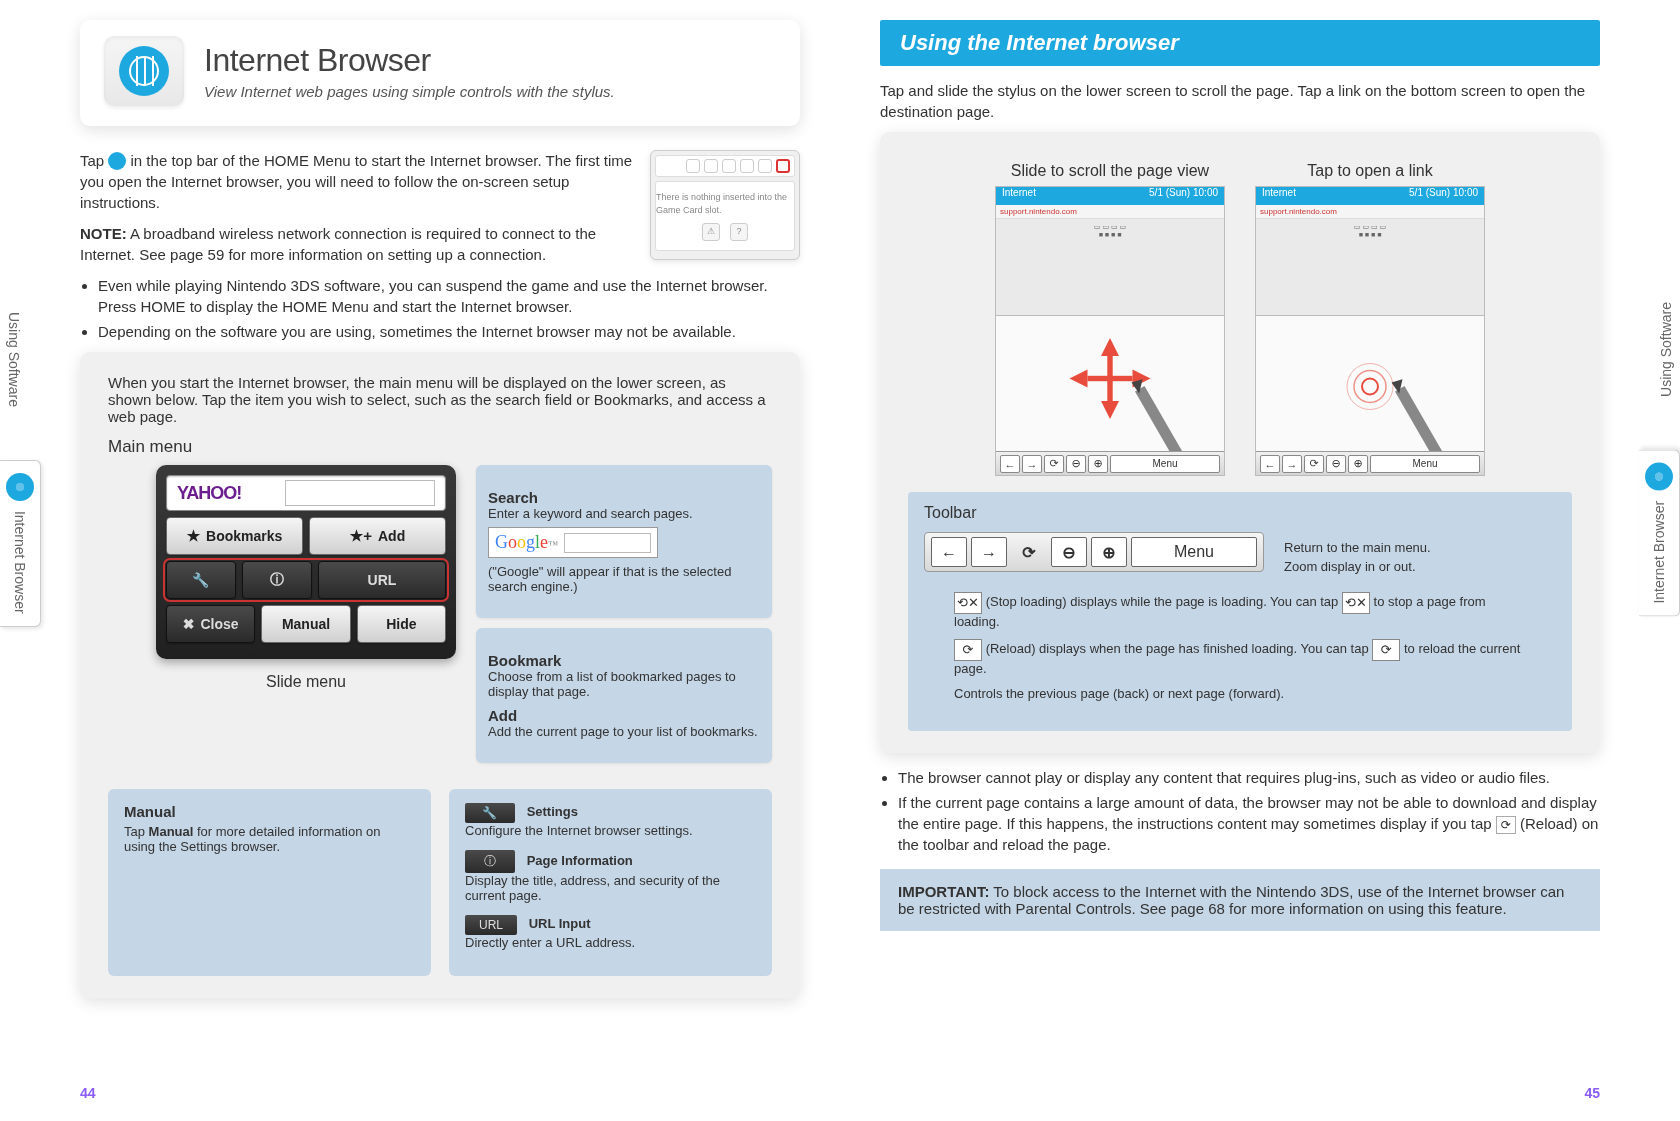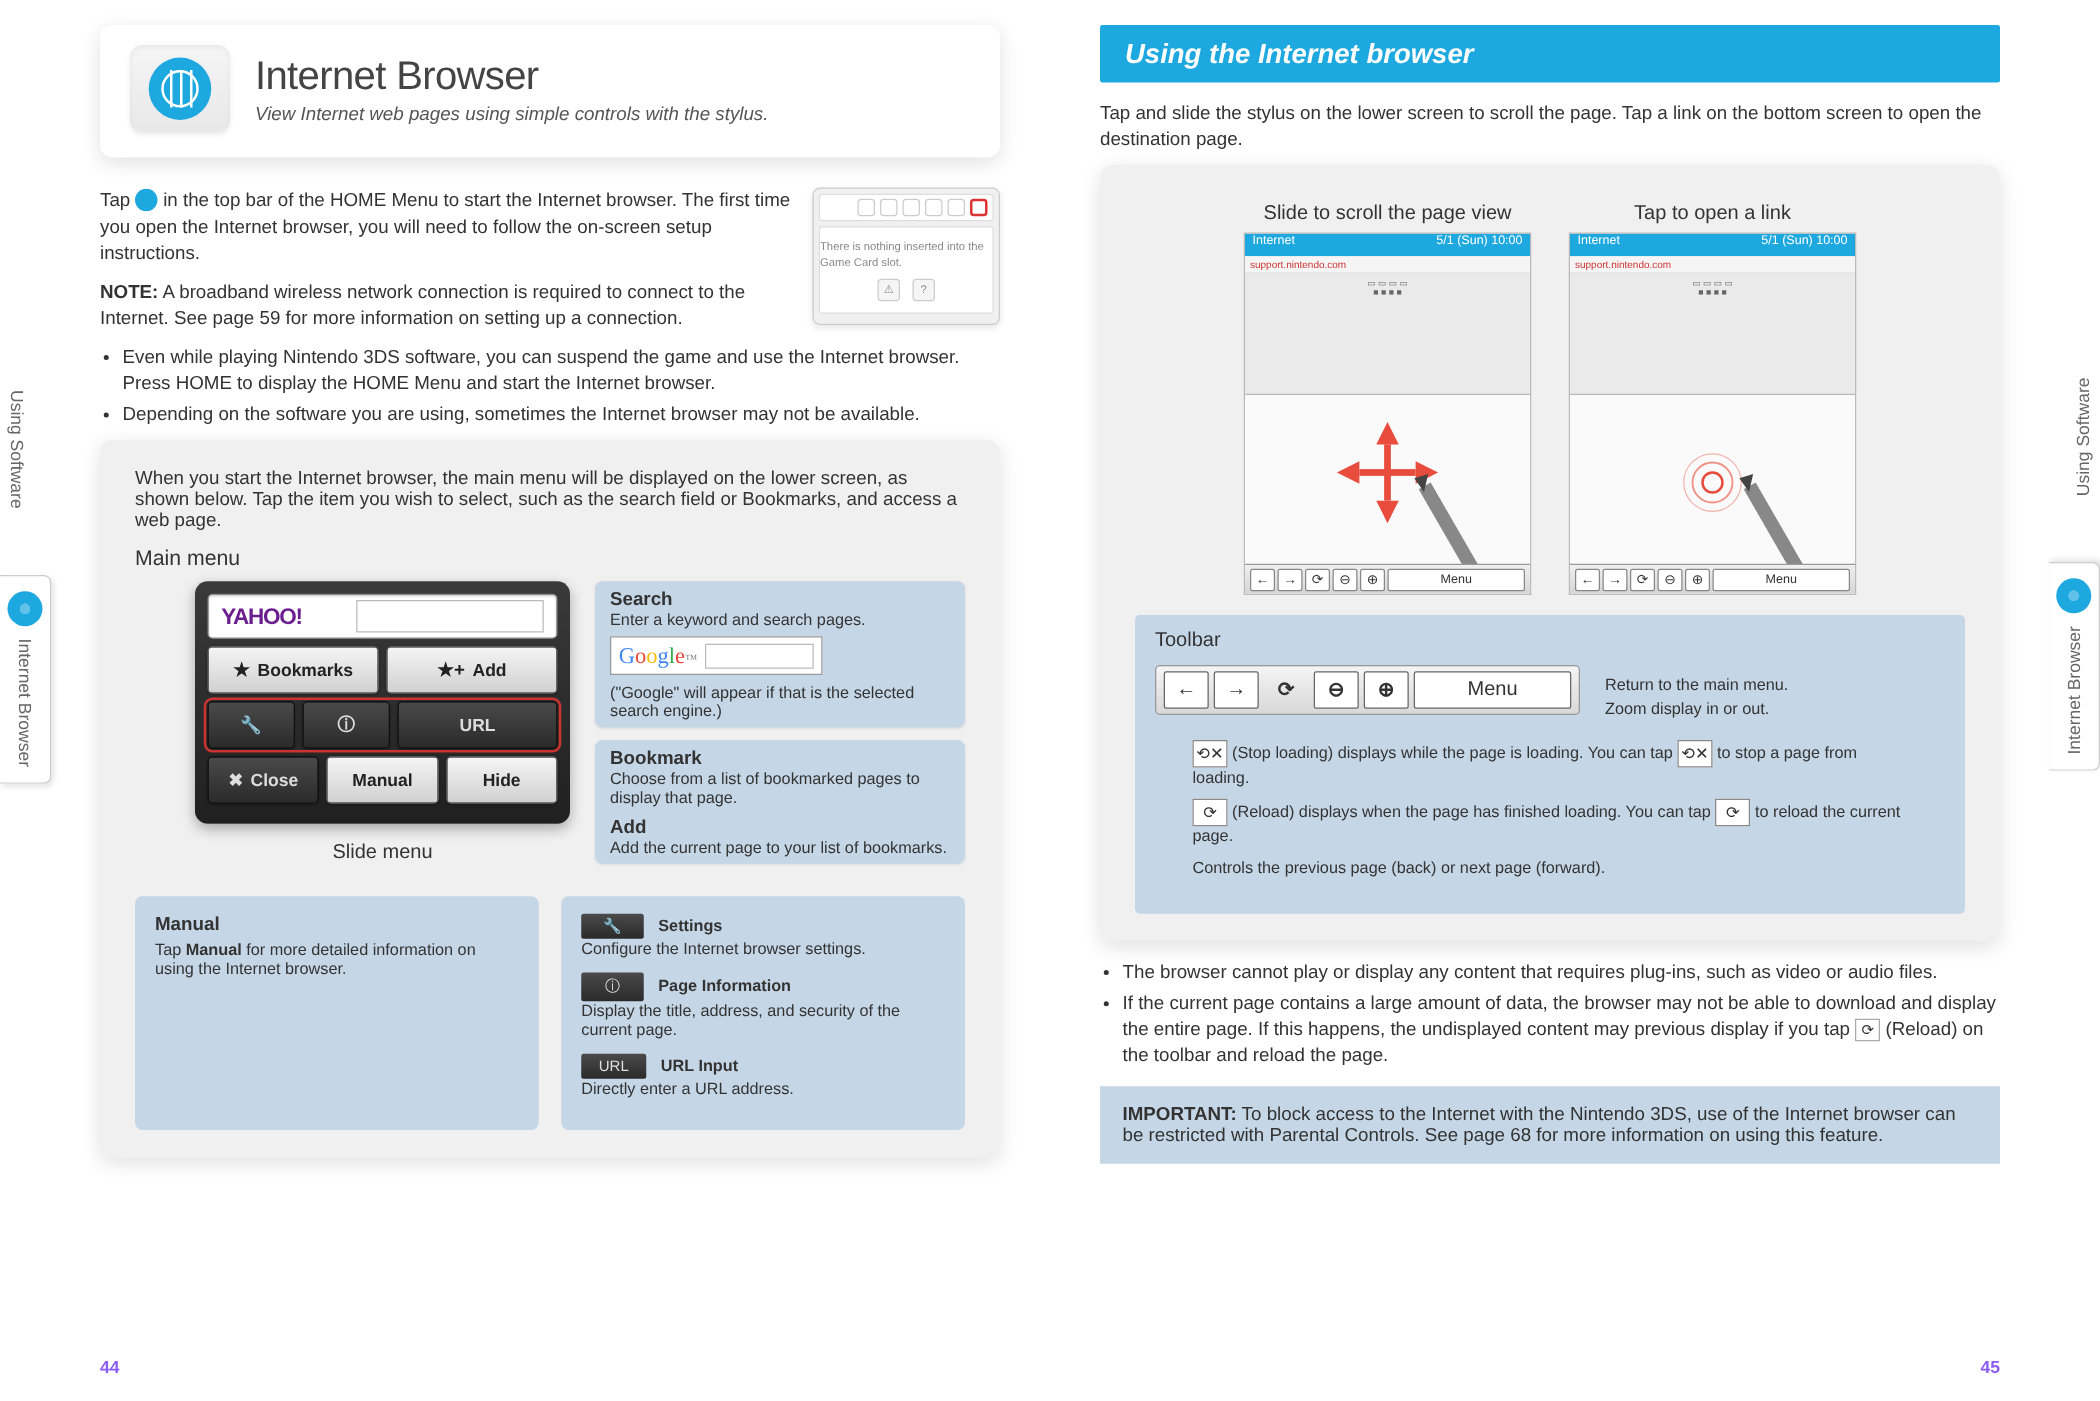--- a/index.html
+++ b/index.html
@@ -64,21 +64,21 @@
 .ds-yahoo { width: 100px; font-weight:bold; color:#6b1f8e; font-size:18px; letter-spacing:-1px; }
 .ds-input { flex:1; height:26px; background:#fff; border:1px solid #bbb; margin-left:8px;}
 .ds-btn { flex:1; background: linear-gradient(#f5f5f5,#d0d0d0); border-radius:4px; height:38px; display:flex; align-items:center; justify-content:center; gap:6px; border:1px solid #666; box-shadow: 0 1px 2px rgba(0,0,0,0.3); font-weight:bold; color:#222; font-size:14px;}
 .ds-btn.dark { background: linear-gradient(#4a4a4a,#2a2a2a); color:#ddd; border:1px solid #111;}
 .ds-row.hl-red { outline: 2px solid #c33; outline-offset: 1px; border-radius:4px; }
 .ds-ico { font-size:15px; }
 
 .close-menu-label { text-align:center; font-size:16px; color:#333; margin-top:14px; }
 
 
-.info-box { background: #c5d6e6; border-radius: 6px; padding: 6px 12px; margin-bottom: 10px; font-size: 13px; box-shadow: 0 1px 3px rgba(0,0,0,0.08);}
+.info-box { background: #c5d6e6; border-radius: 6px; padding: 24px 12px; margin-bottom: 10px; font-size: 13px; box-shadow: 0 1px 3px rgba(0,0,0,0.08);}
 .info-box .t { font-weight: bold; font-size: 15px; }
 .info-box .google-field { background:#fff; border:1px solid #999; padding:4px 6px; margin:6px 0; display:flex; align-items:center; gap:6px; width: 170px;}
 .google-logo { font-family: Georgia, serif; font-size:18px; }
 .google-logo .b{color:#4285f4;} .google-logo .r{color:#ea4335;} .google-logo .y{color:#fbbc05;} .google-logo .g{color:#34a853;}
 
 .under-boxes { display:flex; gap:18px; margin-top:16px;}
 .ub { flex:1; }
 .ub.blue { background:#c5d6e6; border-radius:6px; padding:14px 16px; font-size:13px;}
 .ub .h { font-weight:bold; font-size:15px; margin-bottom:4px;}
 .ub .row { margin-bottom:12px; }
@@ -250,21 +250,21 @@
           </div>
         </div>
       </div>
 
       <div class="under-boxes">
         <div class="ub blue">
           <div class="h">Manual</div>
           <div>
             <span>Tap </span>
             <b>Manual</b>
-            <span> for more detailed information on using the Internet browser.</span>
+            <span> for more detailed information on using the Settings browser.</span>
           </div>
         </div>
         <div class="ub blue">
           <div class="row">
             <span class="btn-chip">🔧</span>
             <b>Settings</b>
             <div>Configure the Internet browser settings.</div>
           </div>
           <div class="row">
             <span class="btn-chip">ⓘ</span>
@@ -409,21 +409,21 @@
           </p>
           <p>Controls the previous page (back) or next page (forward).</p>
         </div>
       </div>
     </div>
 
     <div class="body-text" style="margin-top:14px;">
       <ul>
         <li>The browser cannot play or display any content that requires plug-ins, such as video or audio files.</li>
         <li>
-          <span>If the current page contains a large amount of data, the browser may not be able to download and display the entire page. If this happens, the undisplayed content may previous display if you tap </span>
+          <span>If the current page contains a large amount of data, the browser may not be able to download and display the entire page. If this happens, the instructions content may sometimes display if you tap </span>
           <span class="inline-reload">⟳</span>
           <span> (Reload) on the toolbar and reload the page.</span>
         </li>
       </ul>
     </div>
 
     <div class="important-box">
       <b>IMPORTANT:</b>
       <span> To block access to the Internet with the Nintendo 3DS, use of the Internet browser can be restricted with Parental Controls. See page 68 for more information on using this feature.</span>
     </div>

